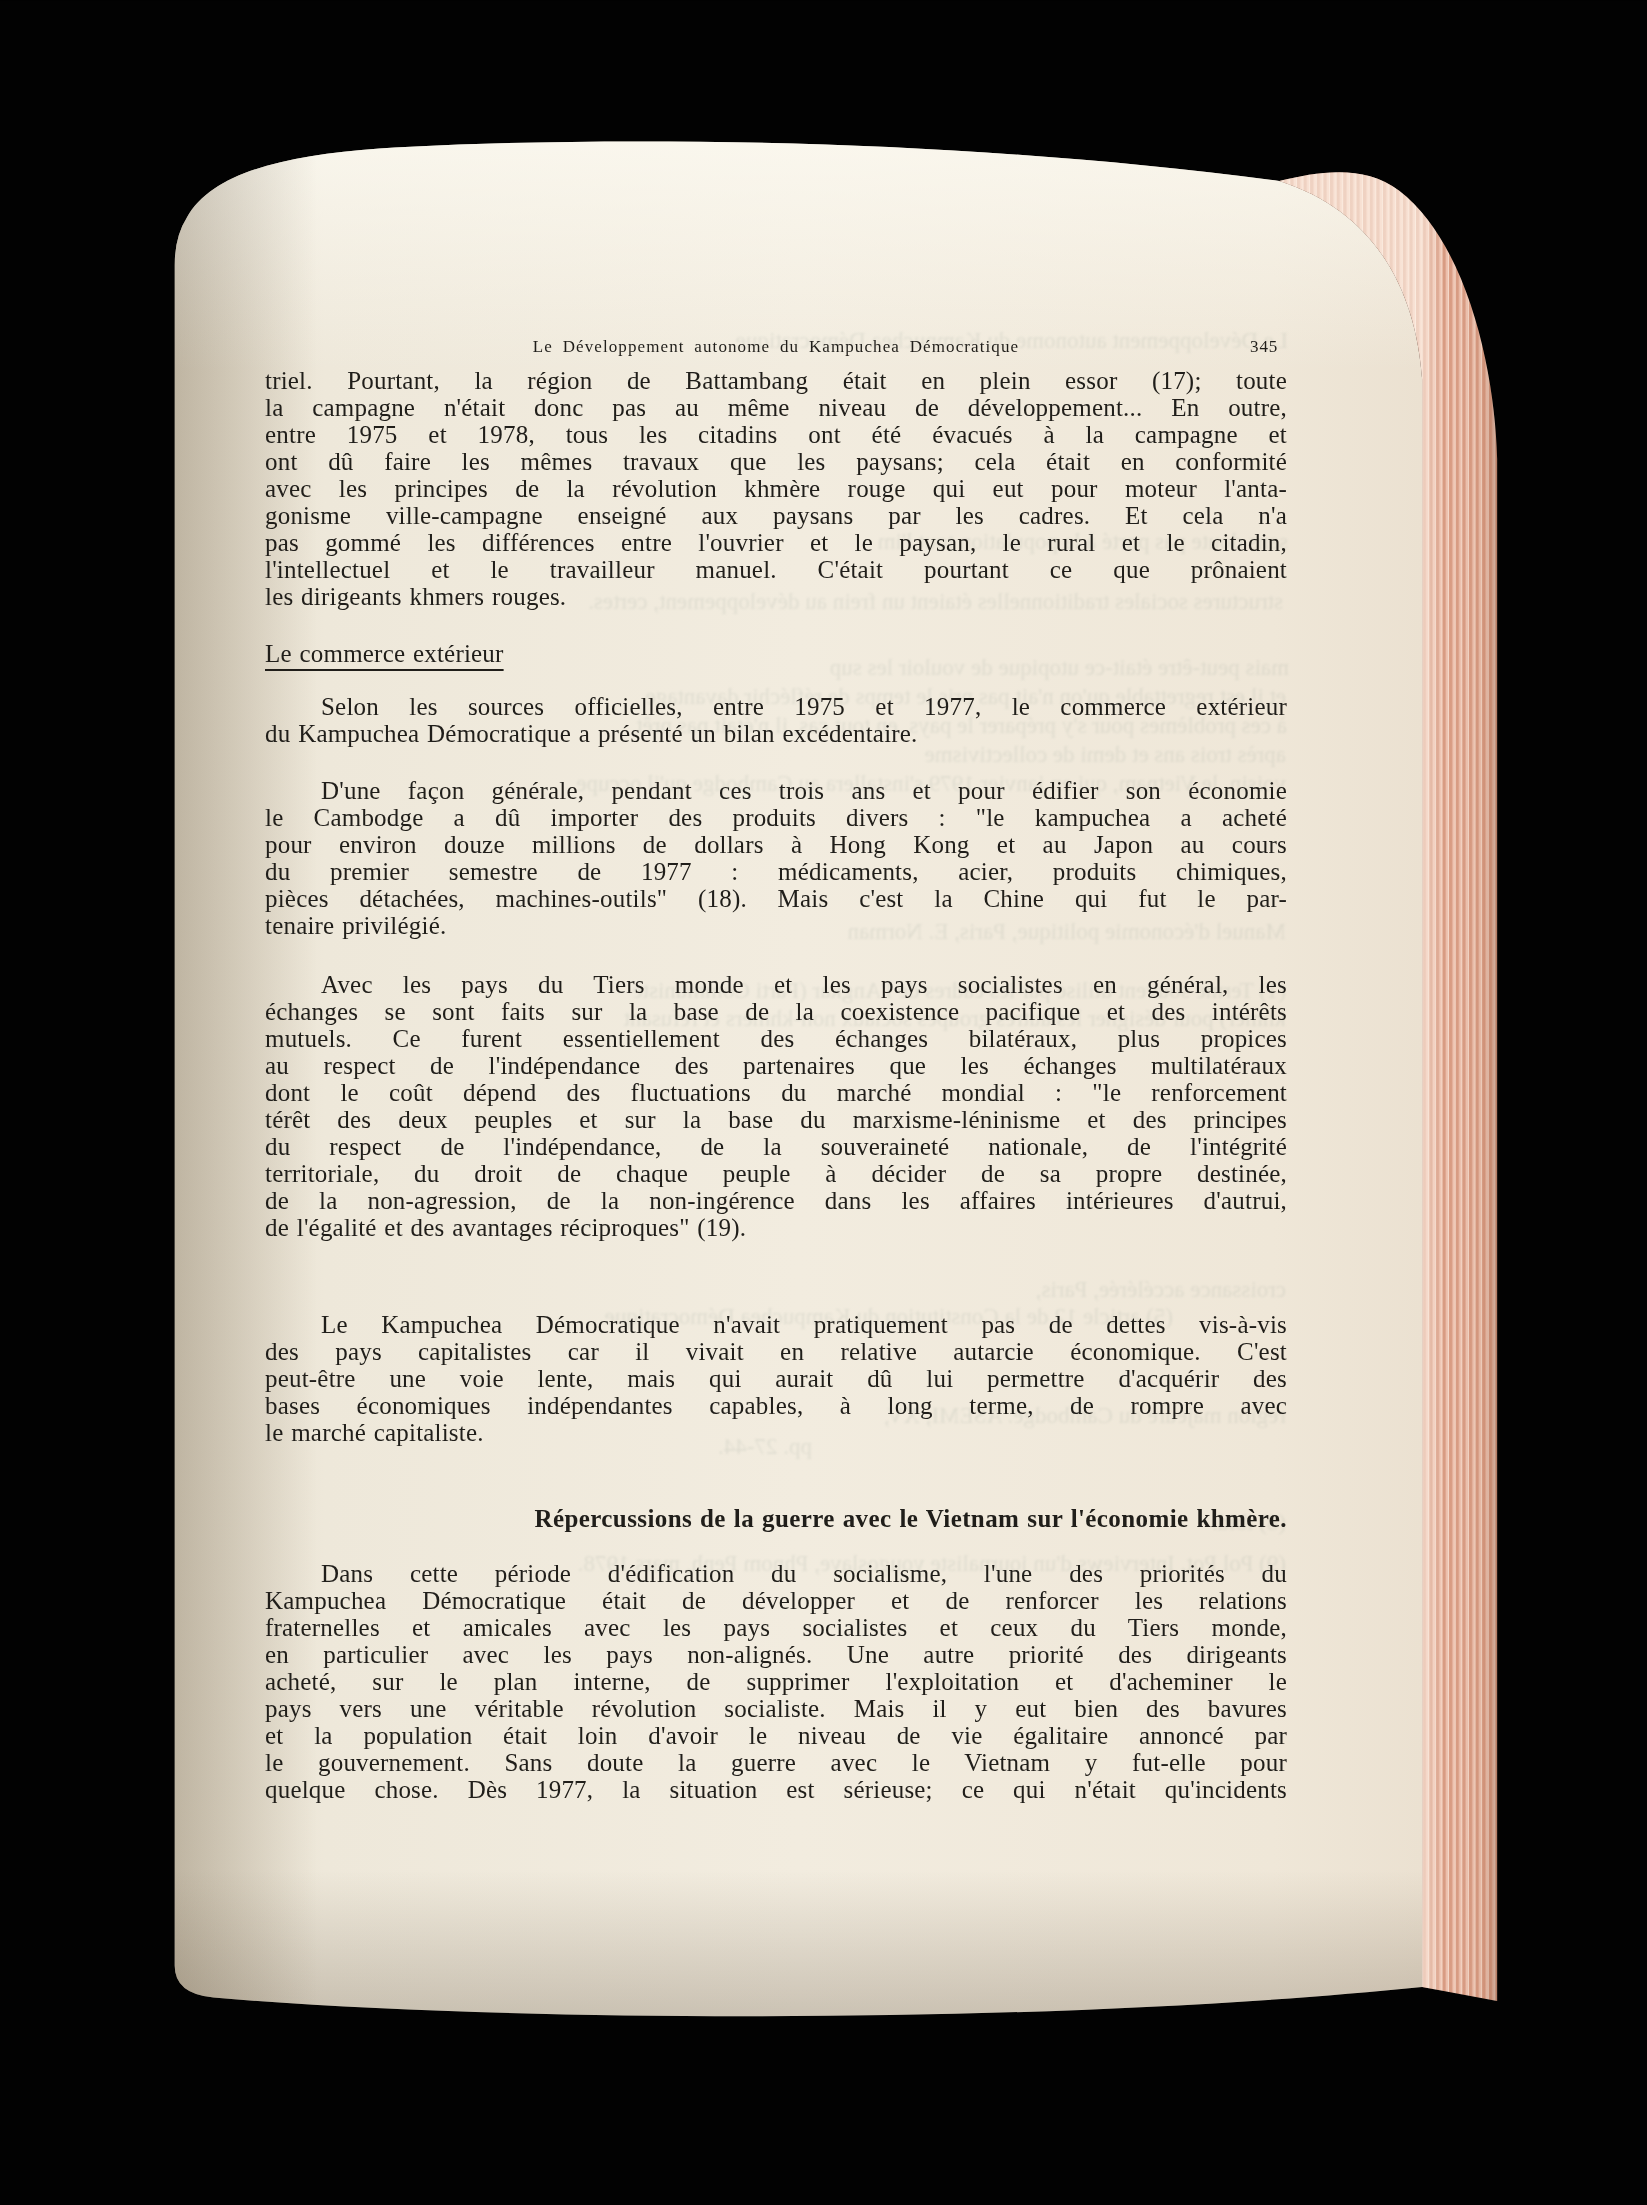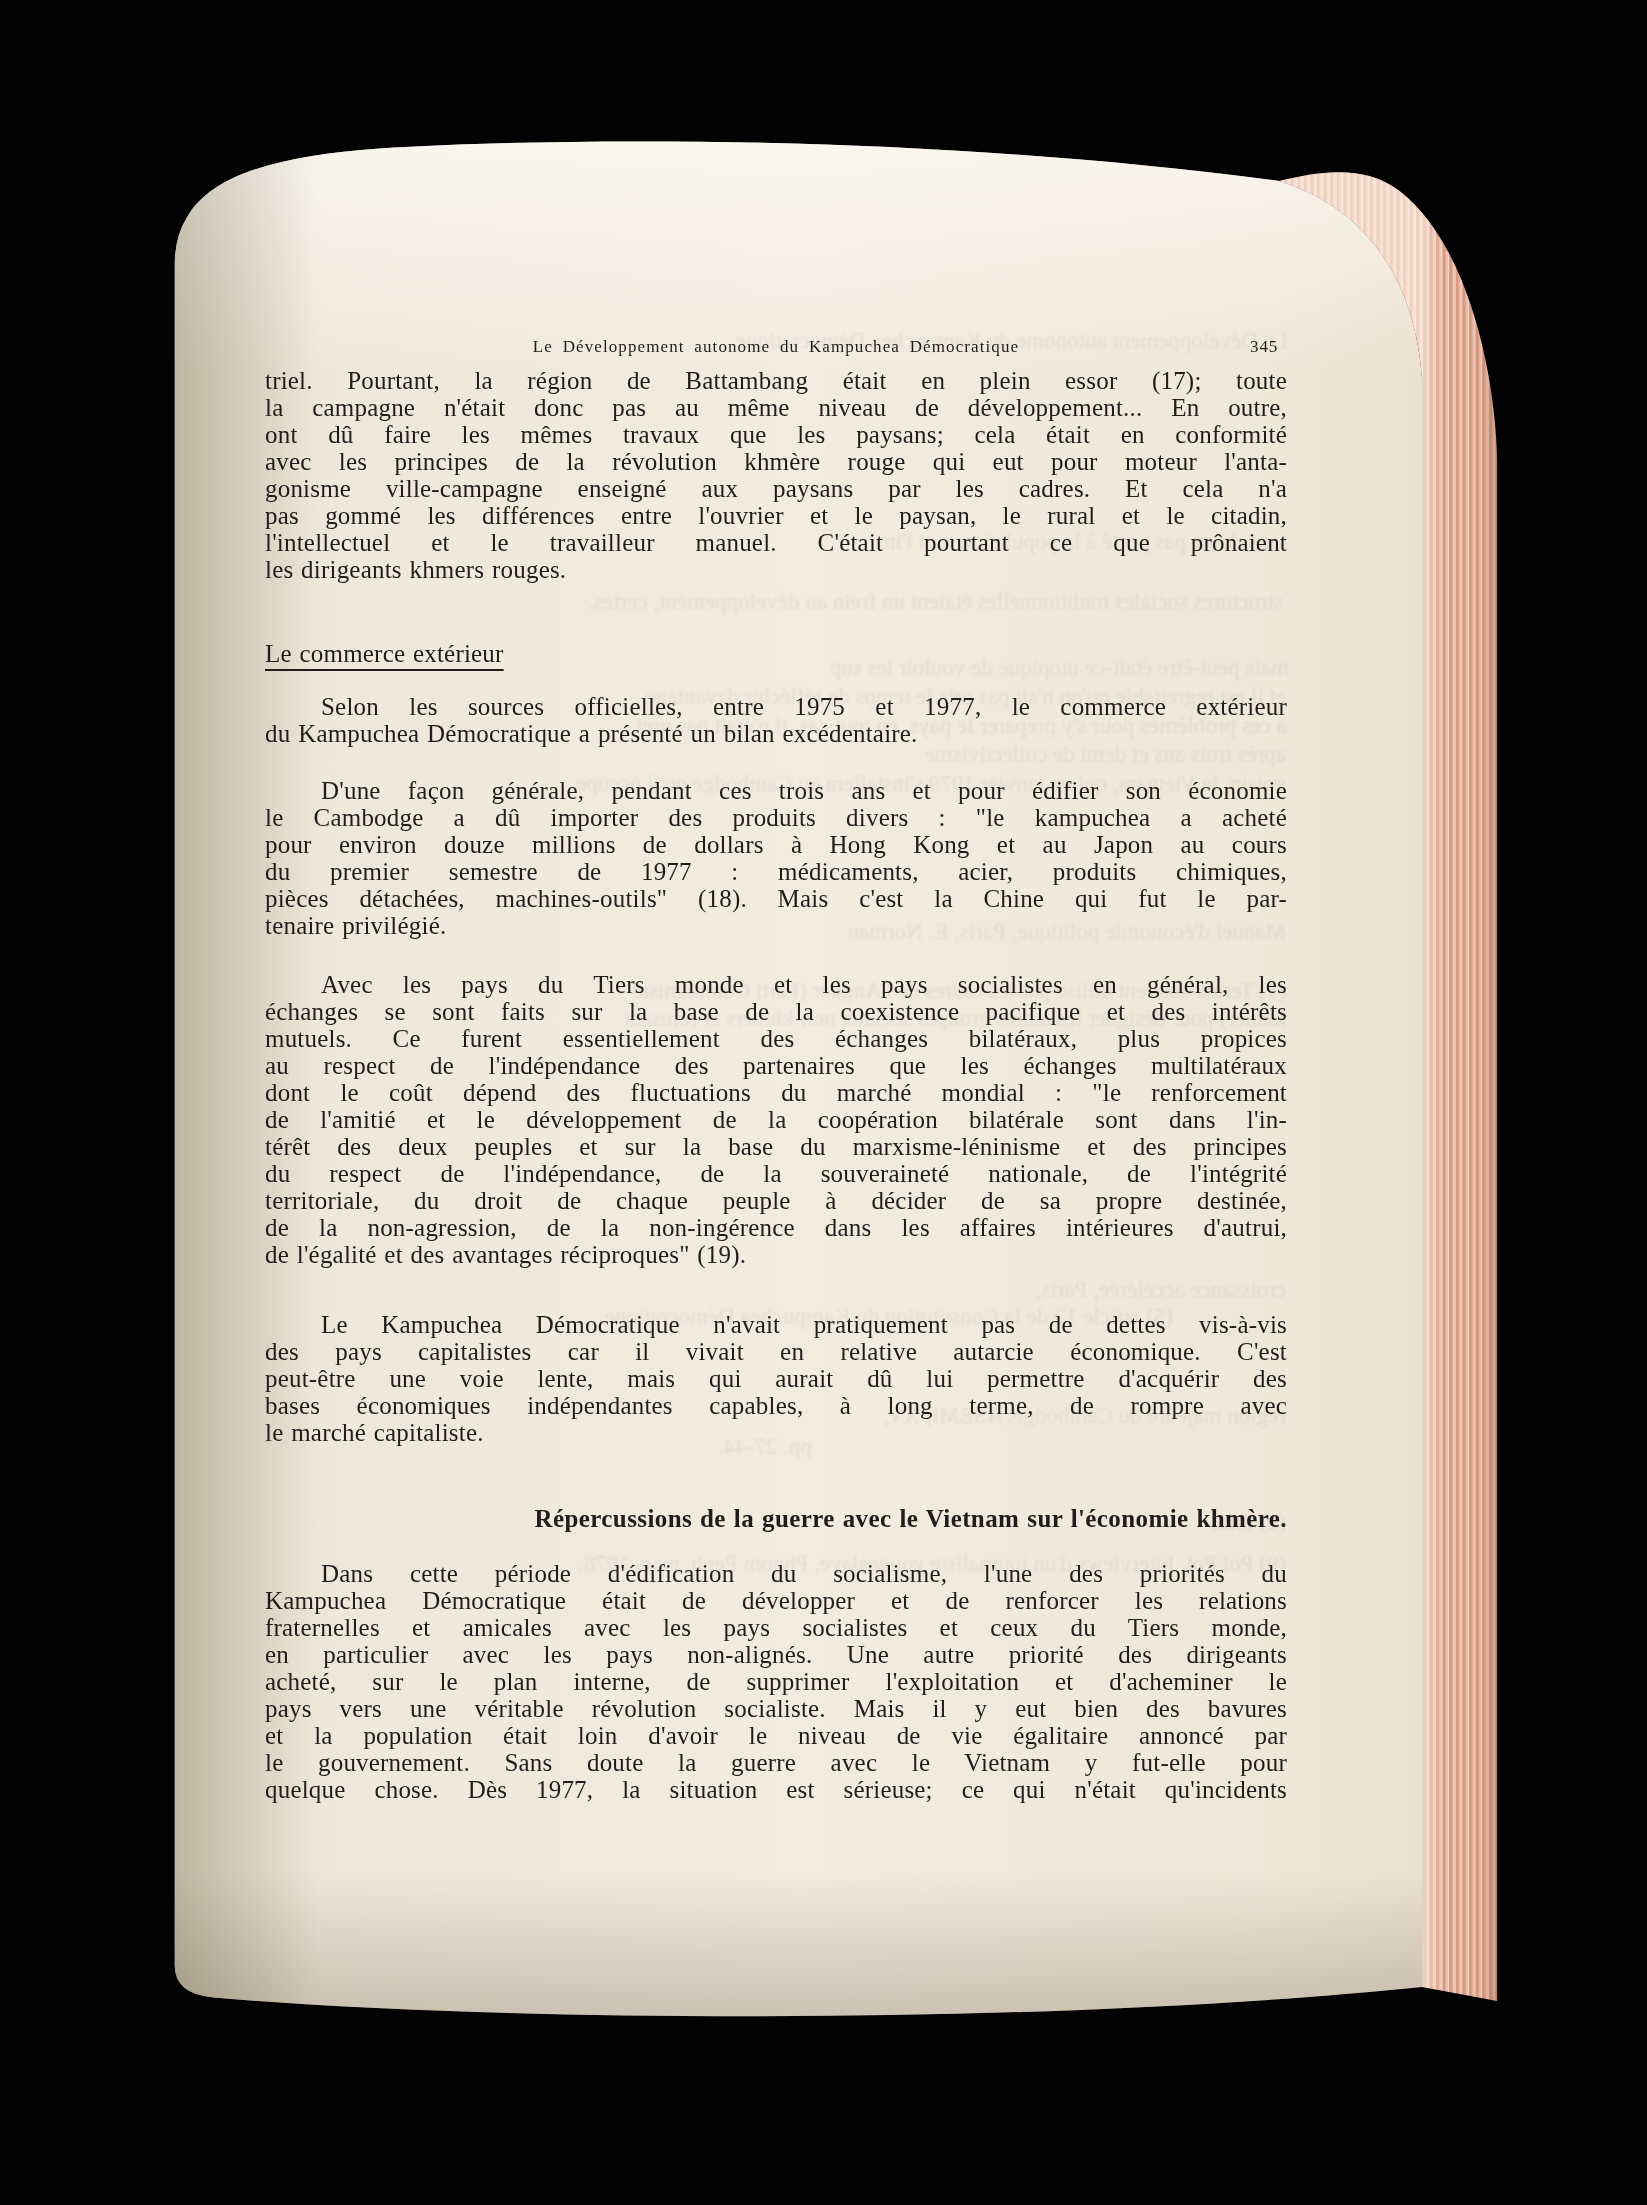--- a/index.html
+++ b/index.html
@@ -112,20 +112,21 @@
     </div>
 
   <div class="text-column">
     <div class="pageheader">
       <span>Le Développement autonome du Kampuchea Démocratique</span>
       <span class="pagenum">345</span>
     </div>
   <div class="block para" style="top: 367px;">
         <div class="line">triel. Pourtant, la région de Battambang était en plein essor (17); toute</div>
         <div class="line">la campagne n'était donc pas au même niveau de développement... En outre,</div>
+        <div class="line">entre 1975 et 1978, tous les citadins ont été évacués à la campagne et</div>
         <div class="line">ont dû faire les mêmes travaux que les paysans; cela était en conformité</div>
         <div class="line">avec les principes de la révolution khmère rouge qui eut pour moteur l'anta-</div>
         <div class="line">gonisme ville-campagne enseigné aux paysans par les cadres. Et cela n'a</div>
         <div class="line">pas gommé les différences entre l'ouvrier et le paysan, le rural et le citadin,</div>
         <div class="line">l'intellectuel et le travailleur manuel. C'était pourtant ce que prônaient</div>
         <div class="line lastline">les dirigeants khmers rouges.</div>
       </div>
       <div class="block heading-underline" style="top: 640px;">Le commerce extérieur</div>
       <div class="block para" style="top: 693px;">
         <div class="line indent">Selon les sources officielles, entre 1975 et 1977, le commerce extérieur</div>
@@ -138,21 +139,20 @@
         <div class="line">du premier semestre de 1977 : médicaments, acier, produits chimiques,</div>
         <div class="line">pièces détachées, machines-outils" (18). Mais c'est la Chine qui fut le par-</div>
         <div class="line lastline">tenaire privilégié.</div>
       </div>
       <div class="block para" style="top: 971px;">
         <div class="line indent">Avec les pays du Tiers monde et les pays socialistes en général, les</div>
         <div class="line">échanges se sont faits sur la base de la coexistence pacifique et des intérêts</div>
         <div class="line">mutuels. Ce furent essentiellement des échanges bilatéraux, plus propices</div>
         <div class="line">au respect de l'indépendance des partenaires que les échanges multilatéraux</div>
         <div class="line">dont le coût dépend des fluctuations du marché mondial : "le renforcement</div>
-        <div class="line">de l'amitié et le développement de la coopération bilatérale sont dans l'in-</div>
         <div class="line">térêt des deux peuples et sur la base du marxisme-léninisme et des principes</div>
         <div class="line">du respect de l'indépendance, de la souveraineté nationale, de l'intégrité</div>
         <div class="line">territoriale, du droit de chaque peuple à décider de sa propre destinée,</div>
         <div class="line">de la non-agression, de la non-ingérence dans les affaires intérieures d'autrui,</div>
         <div class="line lastline">de l'égalité et des avantages réciproques" (19).</div>
       </div>
       <div class="block para" style="top: 1311px;">
         <div class="line indent">Le Kampuchea Démocratique n'avait pratiquement pas de dettes vis-à-vis</div>
         <div class="line">des pays capitalistes car il vivait en relative autarcie économique. C'est</div>
         <div class="line">peut-être une voie lente, mais qui aurait dû lui permettre d'acquérir des</div>

